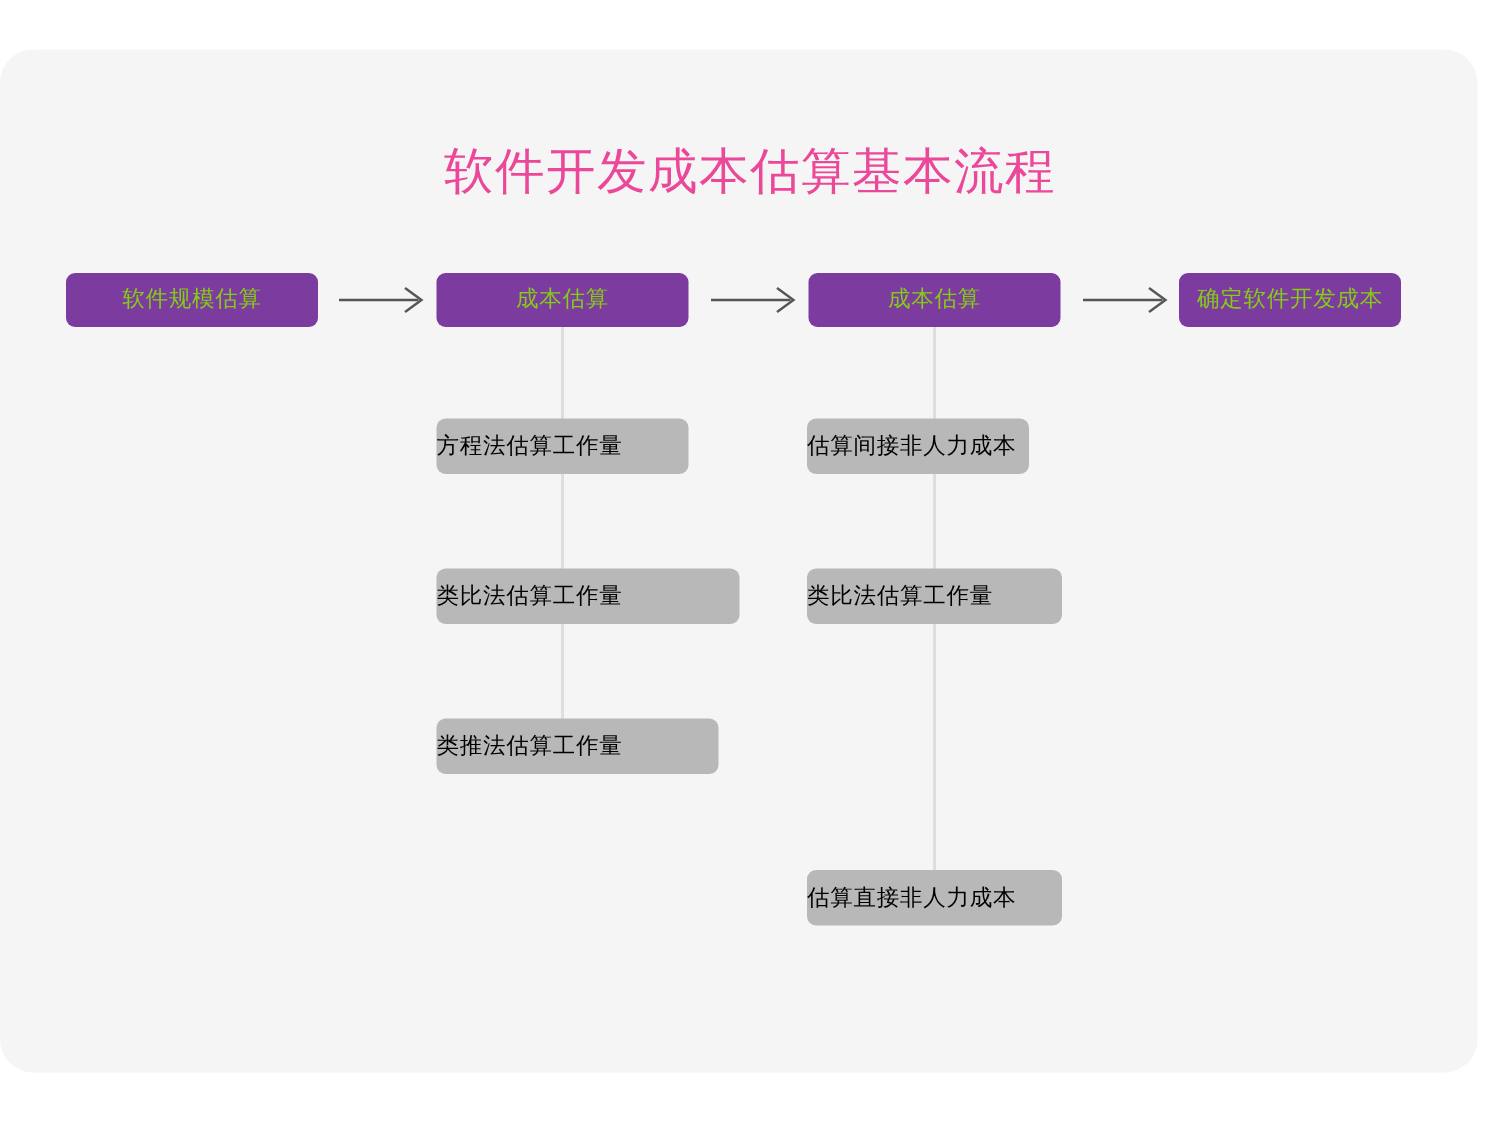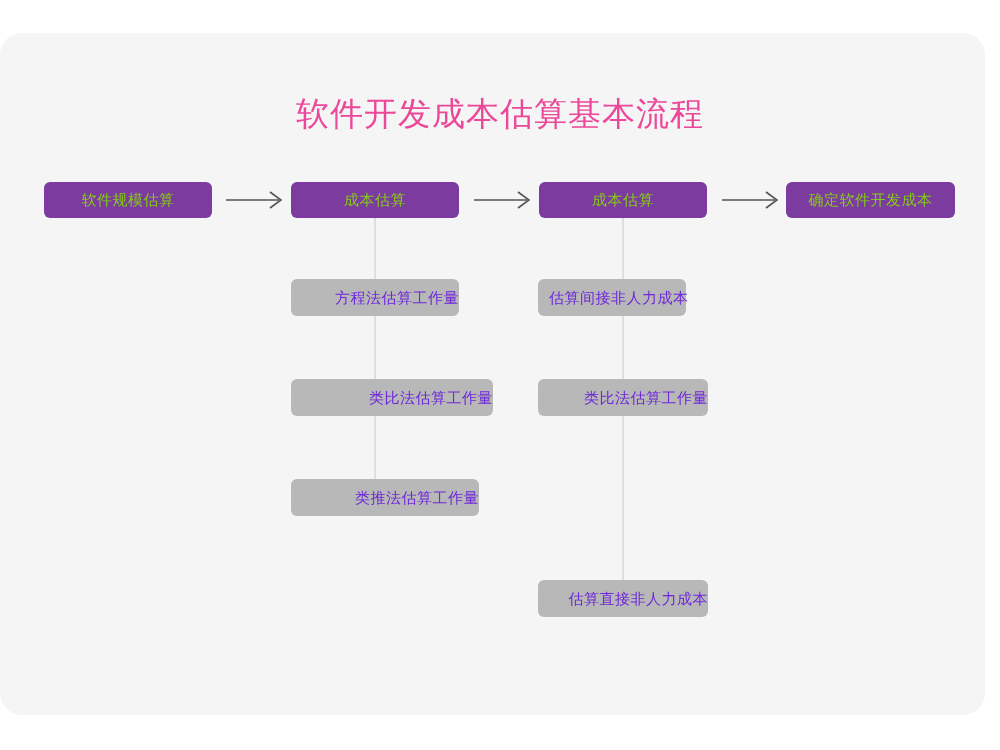--- a/index.html
+++ b/index.html
@@ -69,28 +69,27 @@
     letter-spacing: 0.5px;
     box-sizing: border-box;
   }
 
   
   .node-secondary {
     position: absolute;
     height: 37px;
     background: #b8b8b8;
     border-radius: 6px;
-    color: #6d28d9;
+    color: #000000;
     font-size: 15px;
     line-height: 37px;
-    text-align: right;
+    text-align: left;
     white-space: nowrap;
     letter-spacing: 0.5px;
     box-sizing: border-box;
-    padding-left: 11px;
   }
 
   
   .arrow {
     position: absolute;
     top: 186px;
     width: 66px;
     height: 28px;
   }
   .arrow svg { display: block; }
@@ -107,21 +106,21 @@
   <div class="connector" style="left:374px; top:218px; height:280px;"></div>
 
   <div class="connector" style="left:622px; top:218px; height:380px;"></div>
 
   <div class="node-primary" style="left:44px; top:182px; width:168px;">软件规模估算</div>
 
   <div class="node-primary" style="left:291px; top:182px; width:168px;">成本估算</div>
 
   <div class="node-primary" style="left:539px; top:182px; width:168px;">成本估算</div>
 
-  <div class="node-primary" style="left:786px; top:182px; width:169px;">确定软件开发成本</div>
+  <div class="node-primary" style="left:786px; top:182px; width:148px;">确定软件开发成本</div>
 
   <div class="arrow" style="left:222px;">
     <svg width="66" height="28" viewBox="0 0 66 28" aria-hidden="true">
       <line x1="4" y1="14" x2="57" y2="14" stroke="#555555" stroke-width="1.6"></line>
       <polyline points="48,6 59,14 48,22" fill="none" stroke="#555555" stroke-width="1.6"></polyline>
     </svg>
   </div>
 
   <div class="arrow" style="left:470px;">
     <svg width="66" height="28" viewBox="0 0 66 28" aria-hidden="true">

